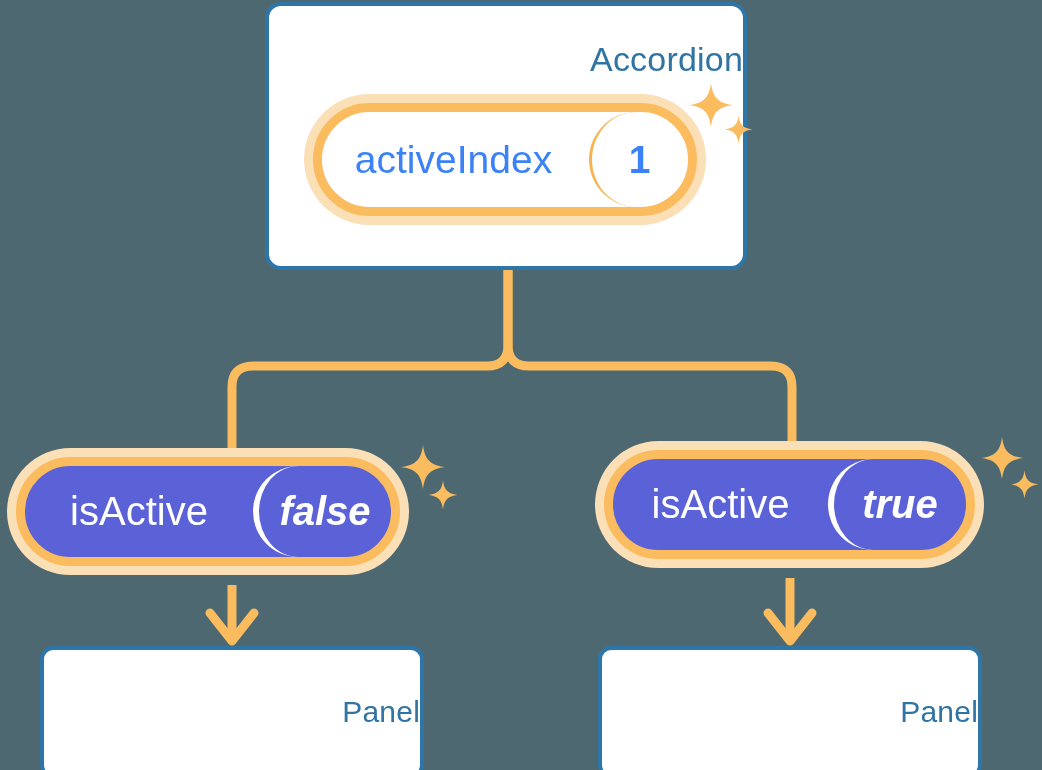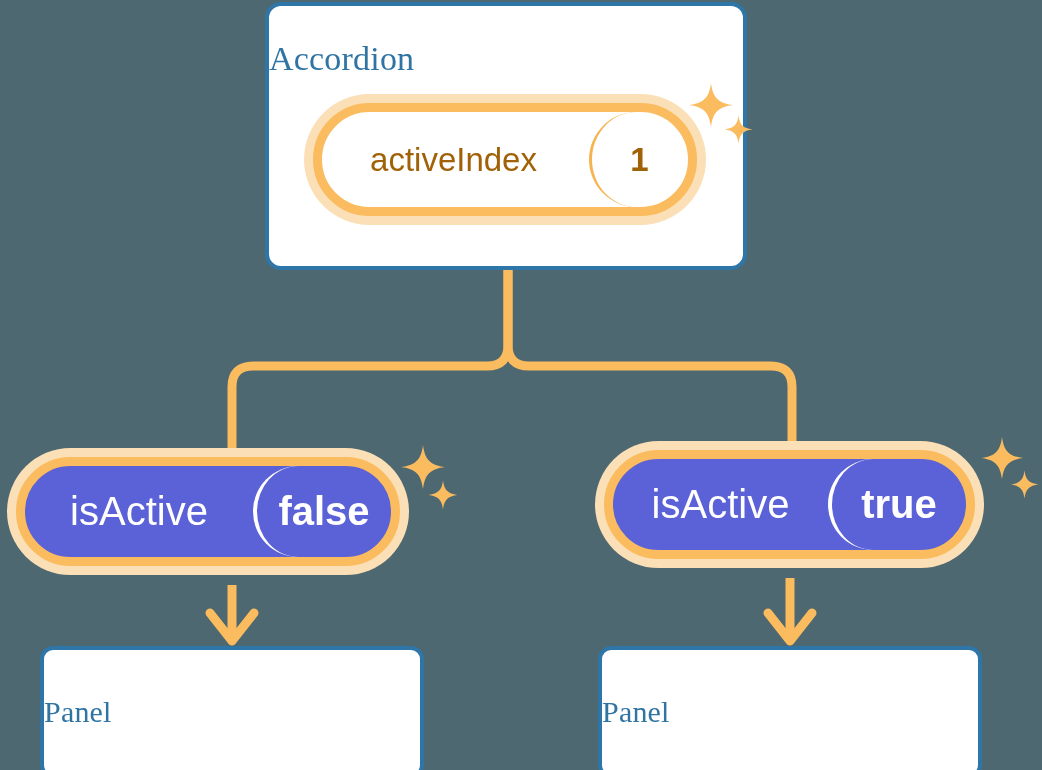--- a/index.html
+++ b/index.html
@@ -46,26 +46,25 @@
     top: 2px;
     width: 482px;
     height: 268px;
     border-radius: 16px;
   }
 
   .card-title {
     position: absolute;
     left: 0;
     width: 100%;
-    text-align: left;
+    text-align: right;
     color: #2f74a3;
     font-size: 34px;
     font-weight: 400;
     letter-spacing: .2px;
-    font-family: Liberation Serif, serif;
   }
   #accordion-card .card-title { top: 34px; }
 
   .panel-card {
     width: 384px;
     height: 132px;
     border-radius: 13px;
   }
   #panel-left  { left: 40px;  top: 646px; }
   #panel-right { left: 598px; top: 646px; }
@@ -99,38 +98,38 @@
 
   
   #pill-active-index {
     left: 313px;
     top: 103px;
     width: 384px;
     height: 113px;
     background: #ffffff;
   }
   #pill-active-index .seg {
-    color: #a16207;
-    font-size: 33px;
+    color: #3b82f6;
+    font-size: 39px;
     border-radius: 999px;
   }
   #pill-active-index .seg.key   { width: 267px; padding-right: 4px; }
   #pill-active-index .seg.value { width: 98px;  border-left: 3px solid #f5b44f; }
 
   
   .pill-bool {
     background: #5b61d6;
     height: 109px;
   }
   .pill-bool .seg {
     color: #ffffff;
     font-size: 40px;
     border-radius: 999px;
   }
-  .pill-bool .seg.value { border-left: 4px solid #ffffff; }
+  .pill-bool .seg.value { border-left: 6px solid #ffffff; font-style: italic; }
 
   #pill-is-active-false {
     left: 16px;
     top: 457px;
     width: 384px;
   }
   #pill-is-active-false .seg.key   { width: 228px; }
   #pill-is-active-false .seg.value { width: 138px; }
 
   #pill-is-active-true {

